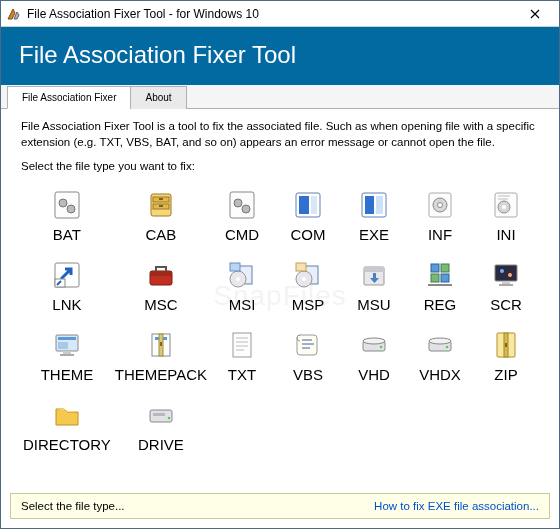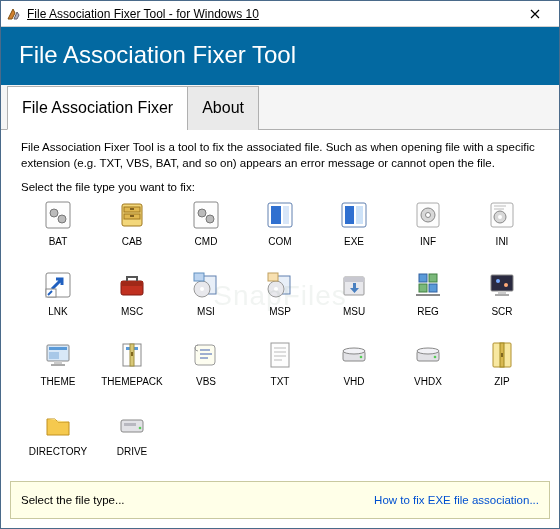--- a/index.html
+++ b/index.html
@@ -1,33 +1,33 @@
 <!DOCTYPE html>
 <html><head>
 <meta charset="utf-8">
 <style>
   * { box-sizing: border-box; margin: 0; padding: 0; }
   body { font-family: "Segoe UI", Tahoma, sans-serif; font-size: 12px; background: #fff; width: 560px; height: 529px; overflow: hidden; border: 1px solid #4a6a8a; }
   .titlebar { height: 26px; background: #fff; border-bottom: 1px solid #d0d0d0; display: flex; align-items: center; padding: 0 4px; }
   .titlebar .app-icon { width: 16px; height: 16px; margin-right: 6px; display: inline-flex; align-items: center; justify-content: center; }
-  .titlebar .title { flex: 1; font-size: 12px; color: #000; text-decoration: underline; }
+  .titlebar .title { flex: 1; font-size: 12px; color: #000; }
   .titlebar .close { width: 40px; height: 24px; display: flex; align-items: center; justify-content: center; color: #000; cursor: pointer; }
   .header { background: #0369a1; color: #fff; padding: 14px 18px 16px; }
   .header h1 { font-size: 24px; font-weight: 300; }
   .tabs { display: flex; border-bottom: 1px solid #b0b0b0; background: #f5f5f5; padding-left: 6px; }
-  .tab { padding: 12px 14px; font-size: 16px; background: #eaeaea; border: 1px solid #b0b0b0; border-bottom: none; margin-right: -1px; position: relative; top: 1px; cursor: pointer; }
+  .tab { padding: 5px 14px; font-size: 10px; background: #eaeaea; border: 1px solid #b0b0b0; border-bottom: none; margin-right: -1px; position: relative; top: 1px; cursor: pointer; }
   .tab.active { background: #fff; border-bottom: 1px solid #fff; }
   .content { padding: 10px 20px 8px; background: #fff; }
   .desc { font-size: 11.5px; line-height: 1.35; margin-bottom: 10px; color: #000; }
-  .prompt { font-size: 11.5px; margin-bottom: 1px; color: #000; }
+  .prompt { font-size: 11.5px; margin-bottom: 12px; color: #000; }
   .grid { display: grid; grid-template-columns: repeat(7, 1fr); gap: 4px 4px; padding: 0 2px; }
   .item { display: flex; flex-direction: column; align-items: center; justify-content: flex-start; height: 66px; cursor: pointer; padding-top: 4px; border-radius: 2px; }
   .item .ico { width: 34px; height: 34px; display: flex; align-items: center; justify-content: center; margin-bottom: 4px; }
-  .item .lbl { font-size: 10px; color: #000; text-align: center; }
-  .statusbar { position: absolute; left: 10px; right: 10px; bottom: 10px; height: 38px; border: 1px solid #c9c9a0; background: #ffffe8; display: flex; align-items: center; padding: 0 10px; font-size: 11.5px; }
+  .item .lbl { font-size: 15px; color: #000; text-align: center; }
+  .statusbar { position: absolute; left: 10px; right: 10px; bottom: 10px; height: 26px; border: 1px solid #c9c9a0; background: #ffffe8; display: flex; align-items: center; padding: 0 10px; font-size: 11.5px; }
   .statusbar .msg { flex: 1; color: #000; }
   .statusbar .link { color: #0050d0; cursor: pointer; }
   svg { display: block; }
   .wm { position:absolute; left:50%; top:280px; transform:translateX(-50%); font-size:28px; font-weight:400; color:rgba(120,150,130,0.10); pointer-events:none; letter-spacing:1px; }
 </style>
 </head>
 <body>
 
 <div class="titlebar">
   <span class="app-icon">
@@ -226,39 +226,39 @@
             <rect x="10" y="8" width="12" height="3" fill="#5a9ad8"></rect>
             <rect x="14" y="5" width="4" height="22" fill="#d8c878" stroke="#a09040"></rect>
             <rect x="15" y="13" width="2" height="4" fill="#806820"></rect>
           </svg>
         </div>
         <div class="lbl">THEMEPACK</div>
       </div>
       <div class="item">
         <div class="ico">
           <svg width="32" height="32">
+            <rect x="7" y="4" width="18" height="24" fill="#fdfdfd" stroke="#999"></rect>
+            <path d="M10 9 h12 M10 13 h12 M10 17 h12 M10 21 h8" stroke="#bbb"></path>
+          </svg>
+        </div>
+        <div class="lbl">TXT</div>
+      </div>
+      <div class="item">
+        <div class="ico">
+          <svg width="32" height="32">
             <path d="M8 6 q-3 0 -3 3 v14 q0 3 3 3 h14 q3 0 3 -3 V9 q0 -3 -3 -3 z" fill="#fdfdf0" stroke="#999"></path>
             <path d="M10 11 h10 M10 15 h12 M10 19 h8" stroke="#4060b0"></path>
             <path d="M8 6 q-3 0 -3 3 q0 3 3 3" fill="none" stroke="#999"></path>
           </svg>
         </div>
         <div class="lbl">VBS</div>
       </div>
       <div class="item">
         <div class="ico">
           <svg width="32" height="32">
-            <rect x="7" y="4" width="18" height="24" fill="#fdfdfd" stroke="#999"></rect>
-            <path d="M10 9 h12 M10 13 h12 M10 17 h12 M10 21 h8" stroke="#bbb"></path>
-          </svg>
-        </div>
-        <div class="lbl">TXT</div>
-      </div>
-      <div class="item">
-        <div class="ico">
-          <svg width="32" height="32">
             <rect x="5" y="12" width="22" height="10" rx="2" fill="#e2e2e6" stroke="#888"></rect>
             <ellipse cx="16" cy="12" rx="11" ry="3" fill="#f2f2f6" stroke="#888"></ellipse>
             <circle cx="23" cy="18" r="1.3" fill="#5c5"></circle>
           </svg>
         </div>
         <div class="lbl">VHD</div>
       </div>
       <div class="item">
         <div class="ico">
           <svg width="32" height="32">

